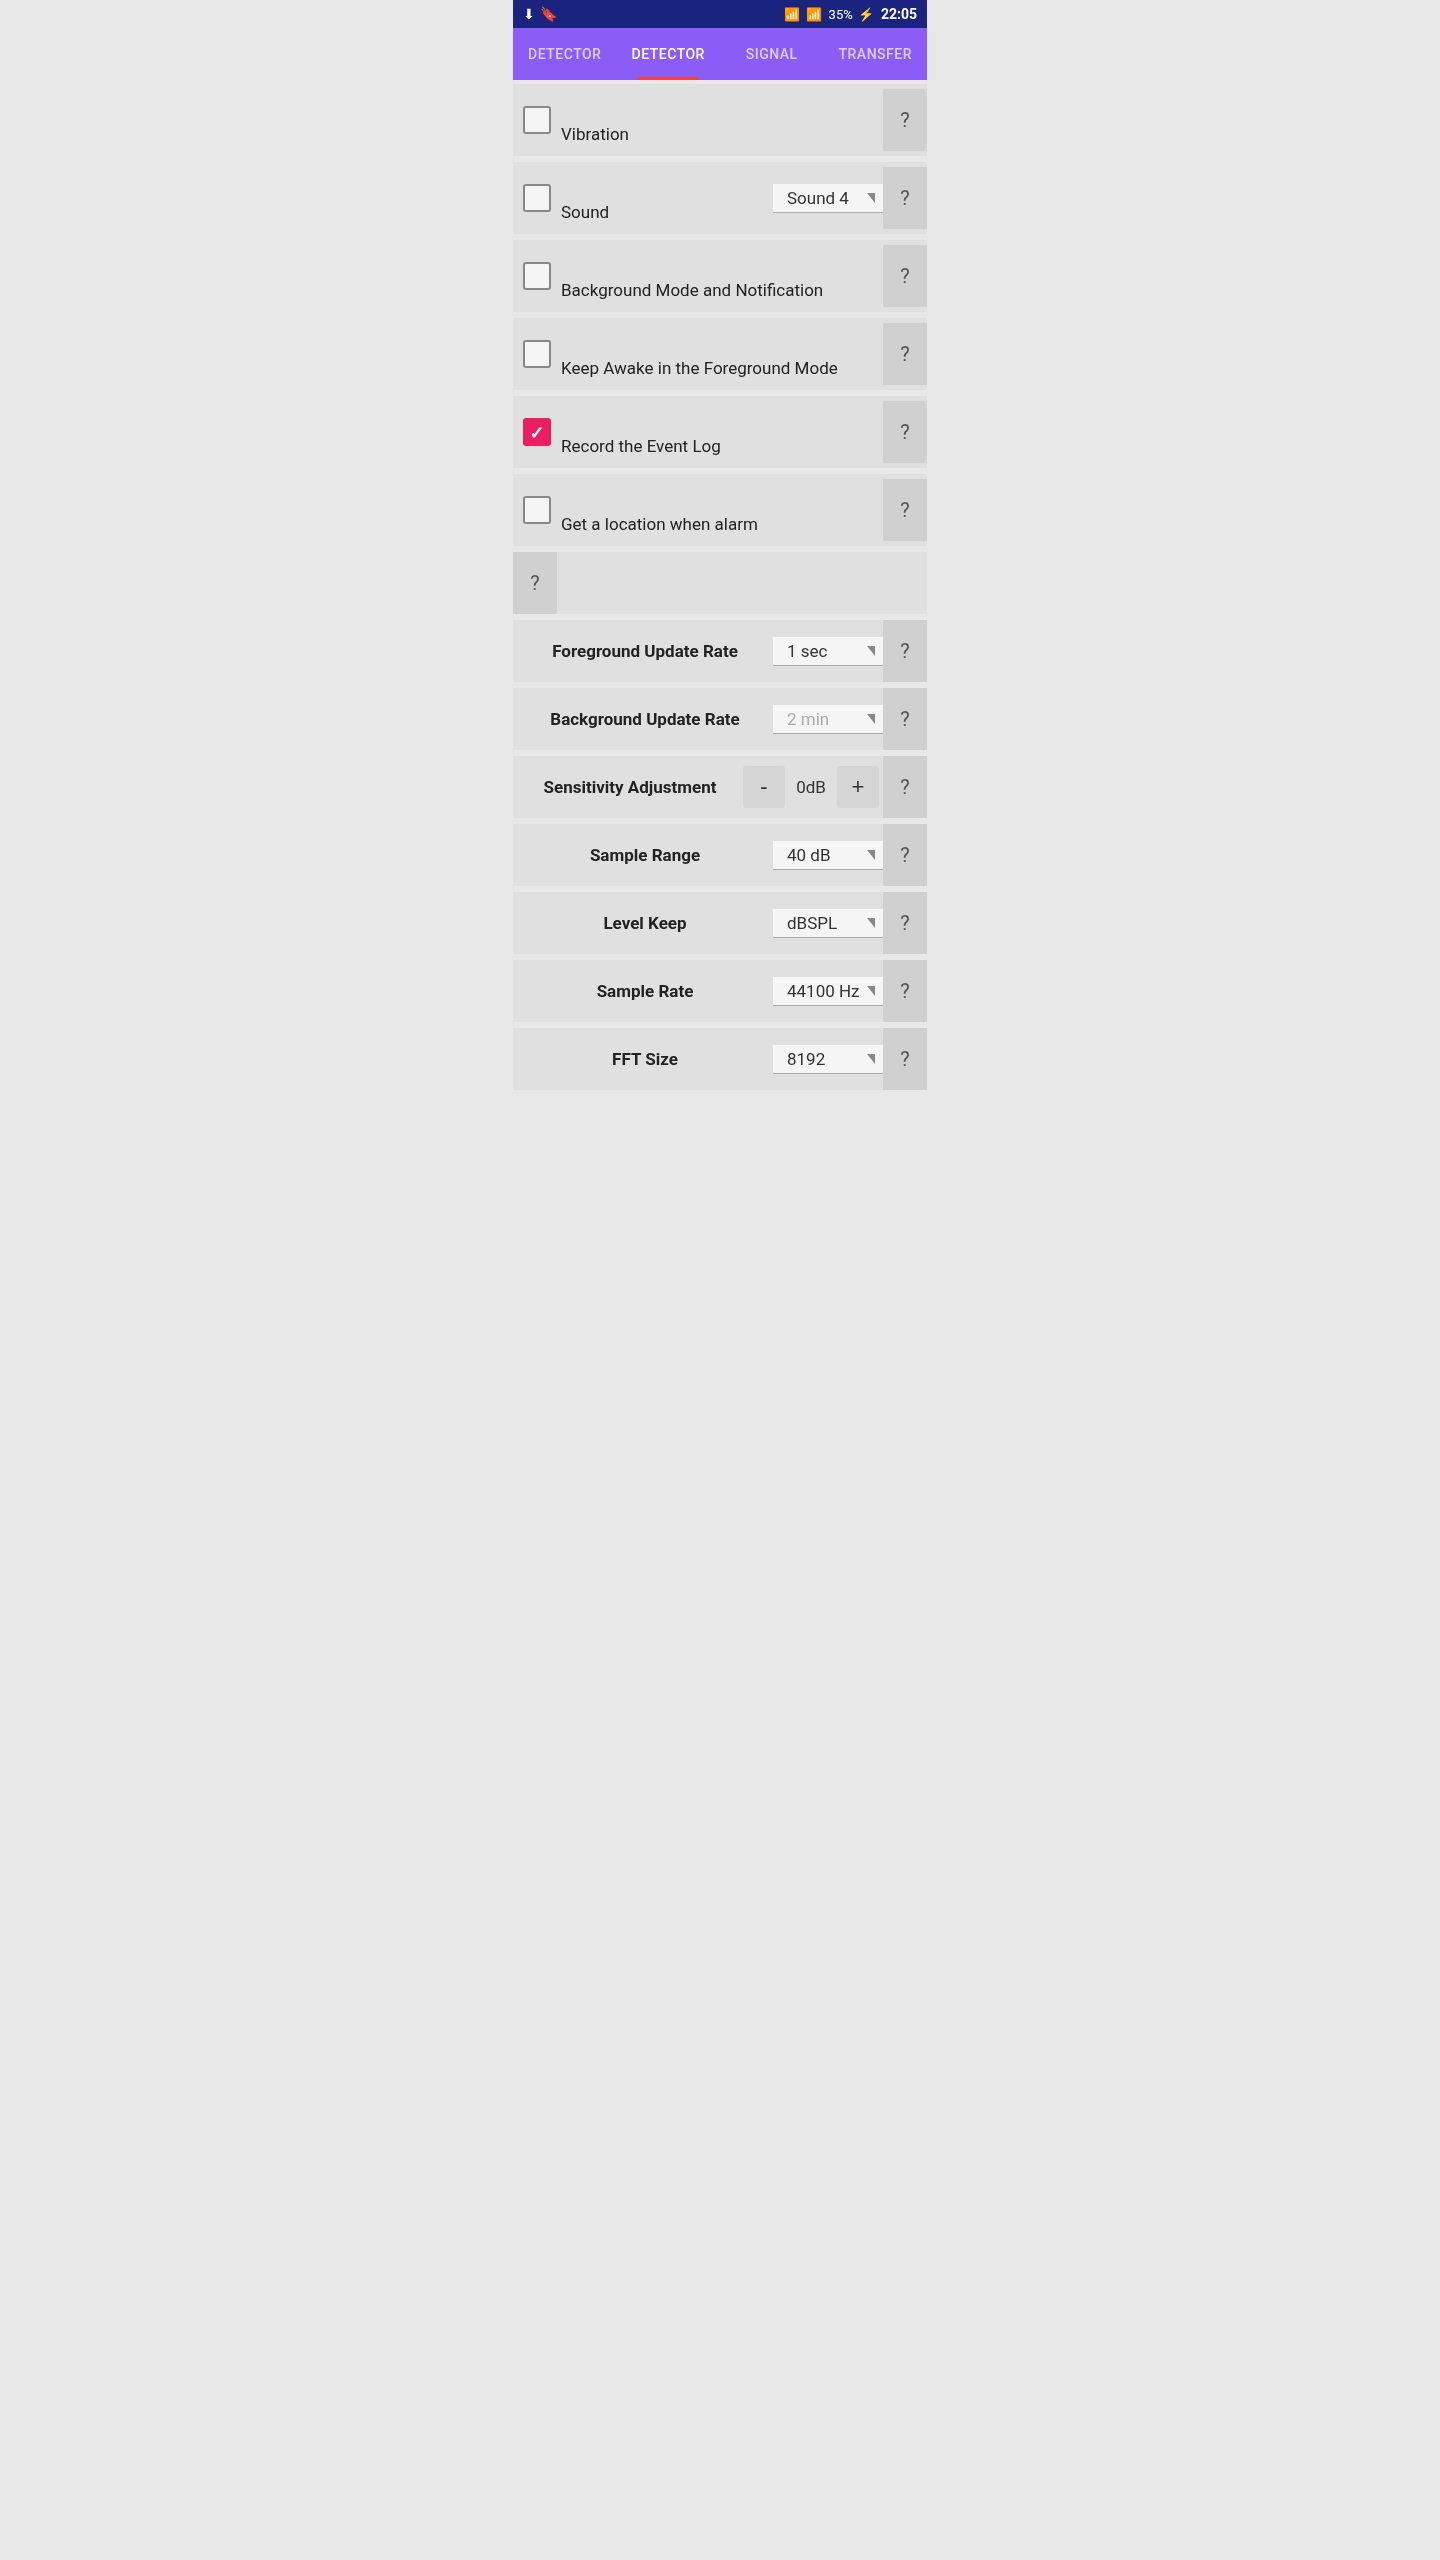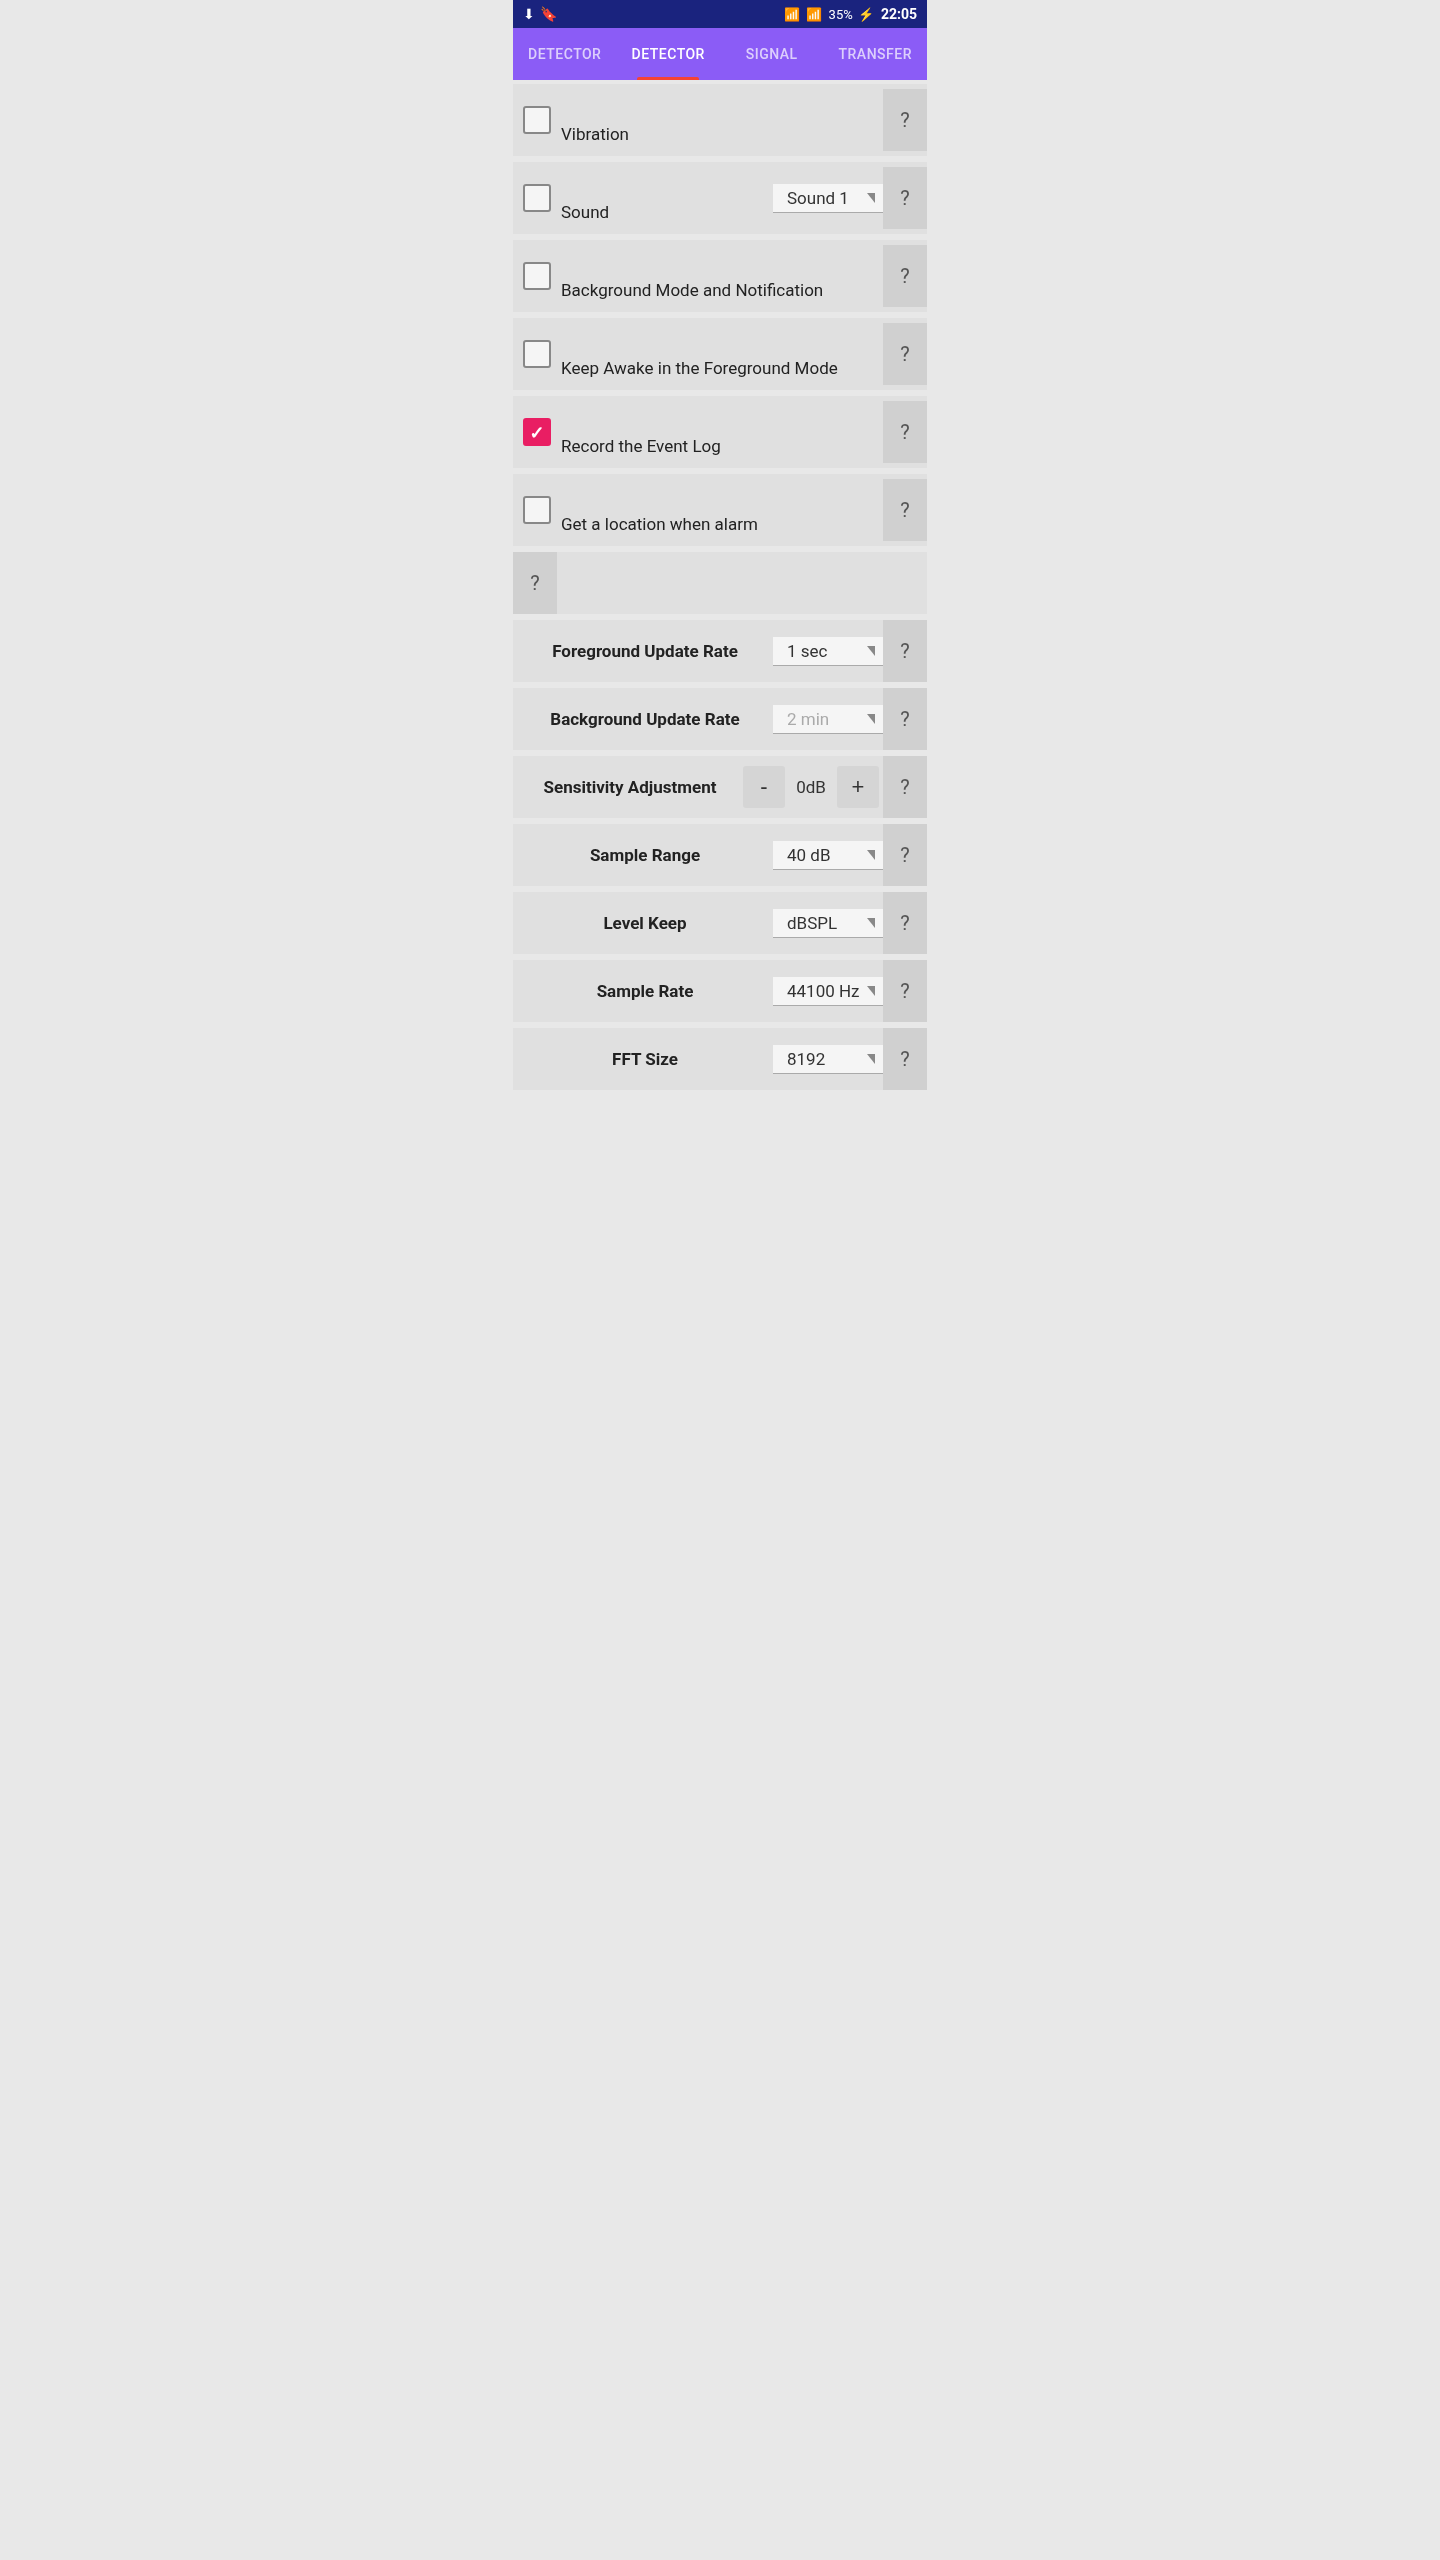--- a/index.html
+++ b/index.html
@@ -211,21 +211,21 @@
     </div>
     <div class="help-btn">?</div>
   </div>
 
   <div class="row">
     <div class="row-left">
       <div class="checkbox"></div>
       <span class="row-label">Sound</span>
     </div>
     <div class="dropdown-area">
-      <span class="dropdown-value">Sound 1</span>
+      <span class="dropdown-value">Sound 4</span>
       <div class="dropdown-arrow"></div>
     </div>
     <div class="help-btn">?</div>
   </div>
 
   <div class="row">
     <div class="row-left">
       <div class="checkbox"></div>
       <span class="row-label">Background Mode and Notification</span>
     </div>

